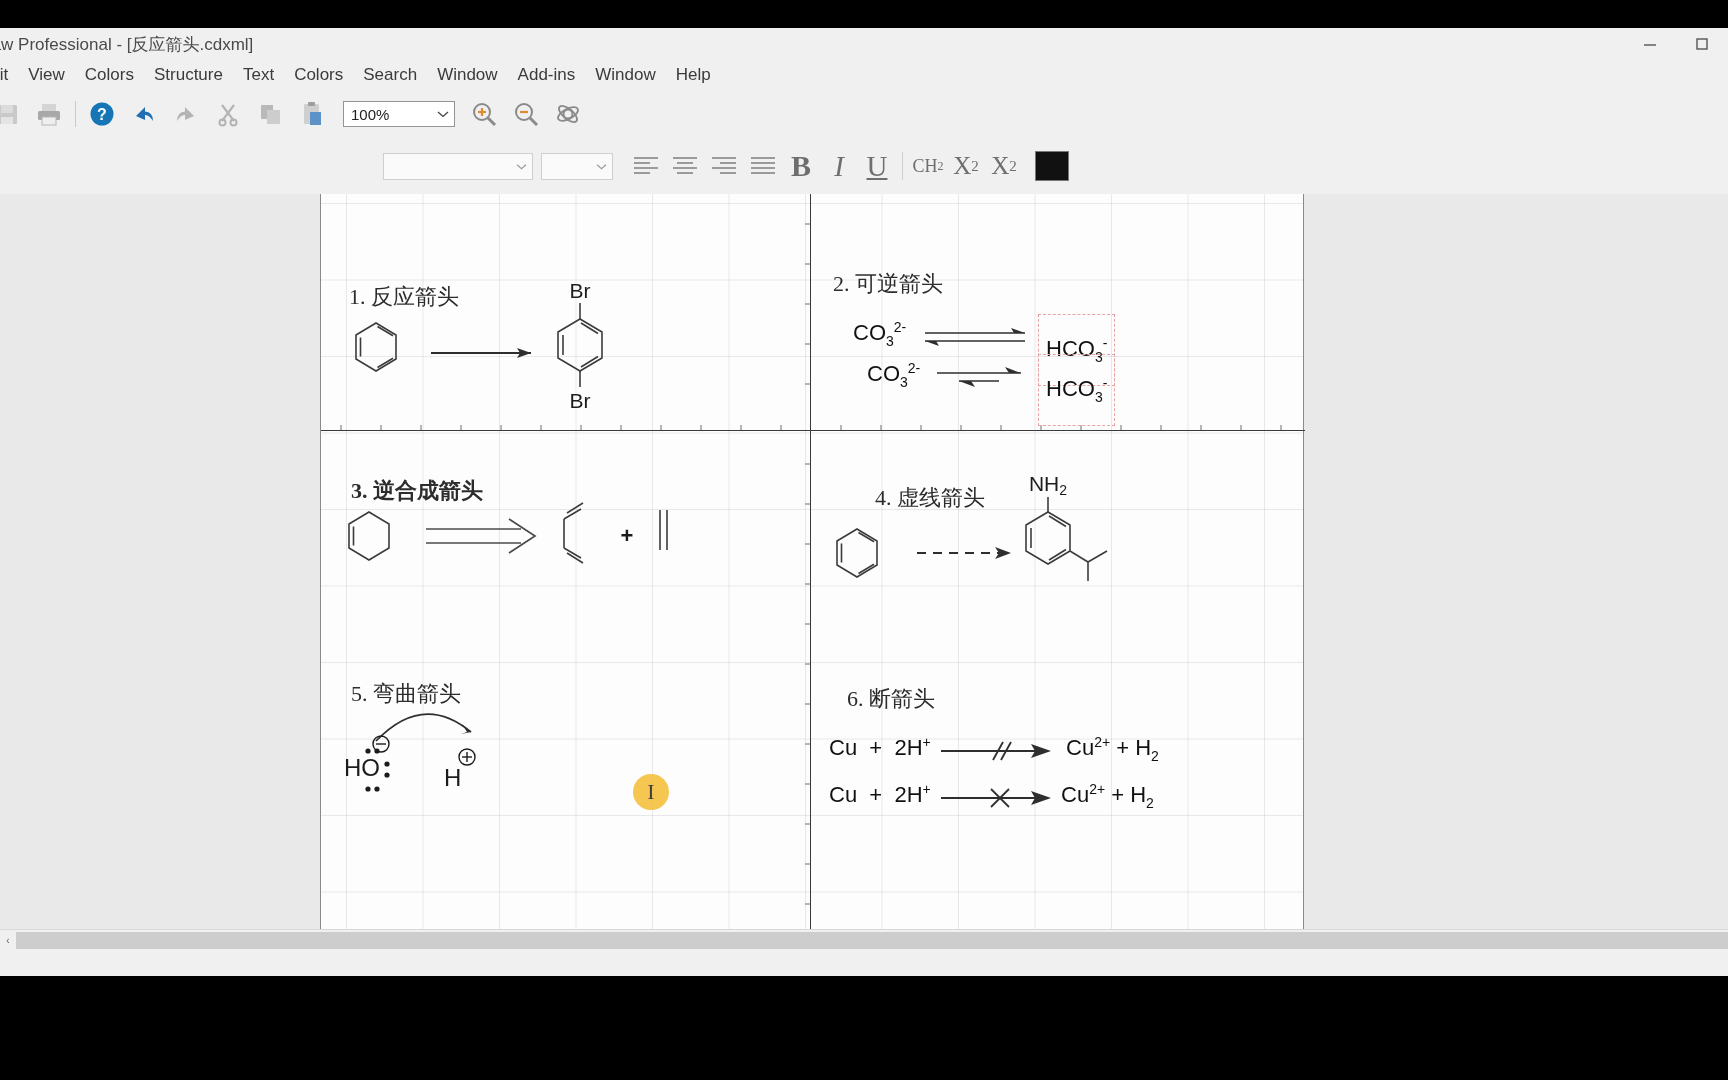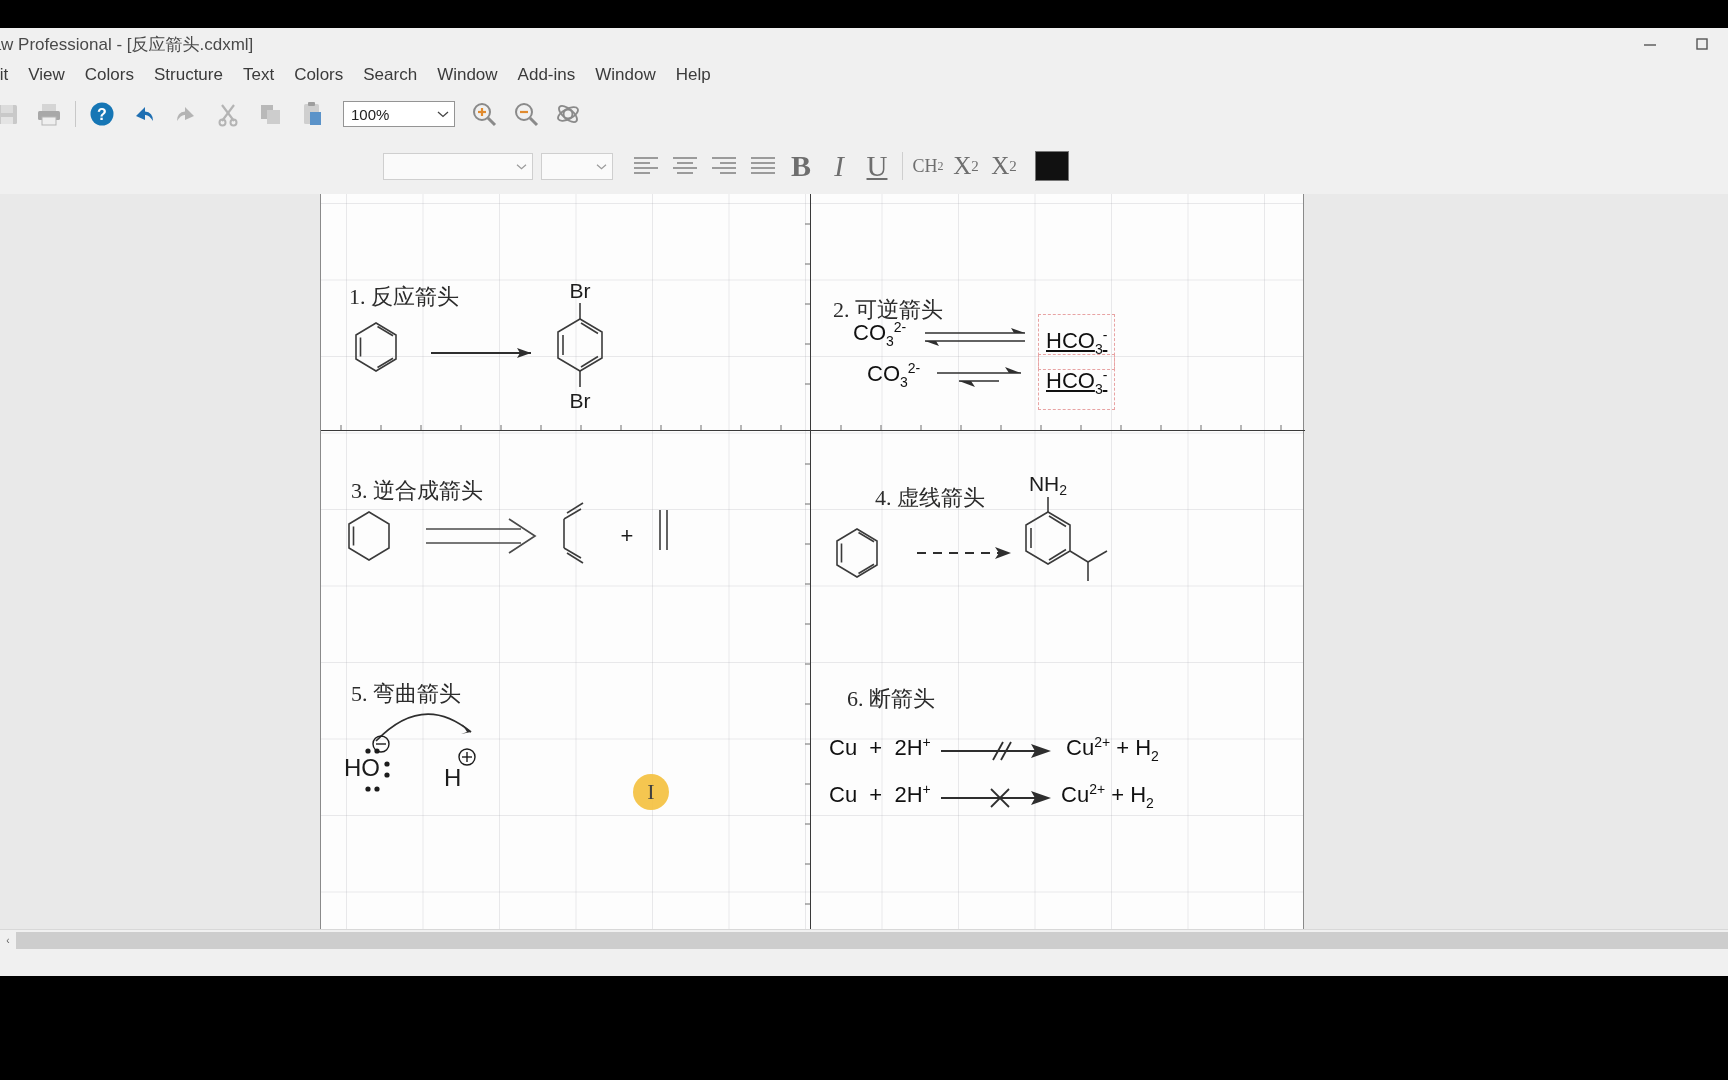--- a/index.html
+++ b/index.html
@@ -142,23 +142,22 @@
   
   .chem {
     font-family:"Liberation Sans", sans-serif;
     font-size:22px; color:#111; white-space:nowrap;
   }
   .chem sub { font-size:14px; }
   .chem sup { font-size:14px; }
 
   .boxed {
     border:1px dashed #e8a3a3; background:transparent;
-    padding:12px 7px;
+    padding:20px 7px;
     display:inline-block;
-    text-decoration:underline;
   }
 
   
   .hscroll {
     position:absolute; left:0; top:901px; width:1728px; height:21px;
     background:#f0f0f0; border-top:1px solid #d8d8d8;
     display:flex; align-items:center;
   }
   .hscroll .arrow-l { width:16px; text-align:center; color:#606060; font-size:10px; }
   .hscroll .track { flex:1; height:17px; background:#cdcdcd; margin:0 0px; }
@@ -455,21 +454,21 @@
             <line x1="250" y1="157" x2="267" y2="146.5"></line>
             <line x1="249" y1="109" x2="249" y2="93"></line>
             <line x1="249" y1="161" x2="249" y2="177"></line>
           </g>
           <text x="249" y="88" font-size="21" font-family="Liberation Sans, sans-serif" fill="#1c1c1c" text-anchor="middle">Br</text>
           <text x="249" y="198" font-size="21" font-family="Liberation Sans, sans-serif" fill="#1c1c1c" text-anchor="middle">Br</text>
         </svg>
       </div>
 
       <div class="panel" style="left:490px; top:0px; width:494px; height:236px;">
-        <div class="panel-title" style="position:absolute; left:22px; top:75px;margin-top:26px;">
+        <div class="panel-title" style="position:absolute; left:22px; top:75px;">
           <span>2.</span>
           <span>可逆箭头</span>
         </div>
 
         <div class="chem" style="position:absolute; left:42px; top:125px;">CO<sub>3</sub><sup>2-</sup></div>
         <svg style="position:absolute; left:110px; top:130px;" width="110" height="26" viewBox="0 0 110 26">
           <line x1="4" y1="9" x2="104" y2="9" stroke="#2e2e2e" stroke-width="1.6"></line>
           <path d="M104 9 L90 4 L93 9 Z" fill="#2e2e2e"></path>
           <line x1="4" y1="17" x2="104" y2="17" stroke="#2e2e2e" stroke-width="1.6"></line>
           <path d="M4 17 L18 22 L15 17 Z" fill="#2e2e2e"></path>
@@ -479,21 +478,21 @@
         <div class="chem" style="position:absolute; left:56px; top:166px;">CO<sub>3</sub><sup>2-</sup></div>
         <svg style="position:absolute; left:122px; top:170px;" width="94" height="26" viewBox="0 0 94 26">
           <line x1="4" y1="9" x2="88" y2="9" stroke="#2e2e2e" stroke-width="1.6"></line>
           <path d="M88 9 L72 3 L76 9 Z" fill="#2e2e2e"></path>
           <line x1="26" y1="17" x2="66" y2="17" stroke="#2e2e2e" stroke-width="1.6"></line>
           <path d="M26 17 L42 23 L38 17 Z" fill="#2e2e2e"></path>
         </svg>
         <div class="chem boxed" style="position:absolute; left:227px; top:160px;">HCO<sub>3</sub><sup>-</sup></div>
       </div>
 
-      <div class="panel" style="left:10px; top:237px; width:478px; height:200px;">
+      <div class="panel" style="left:10px; top:237px; width:478px; height:200px;font-weight:bold;">
         <div class="panel-title" style="position:absolute; left:20px; top:45px;">
           <span>3.</span>
           <span>逆合成箭头</span>
         </div>
 
         <svg style="position:absolute; left:0; top:0;" width="478" height="200" viewBox="0 0 478 200">
 
           <g stroke="#3b3b3b" stroke-width="1.6" fill="none">
             <polygon points="18,93 38,81 58,93 58,117 38,129 18,117"></polygon>
             <line x1="22.5" y1="95.5" x2="22.5" y2="114.5"></line>

